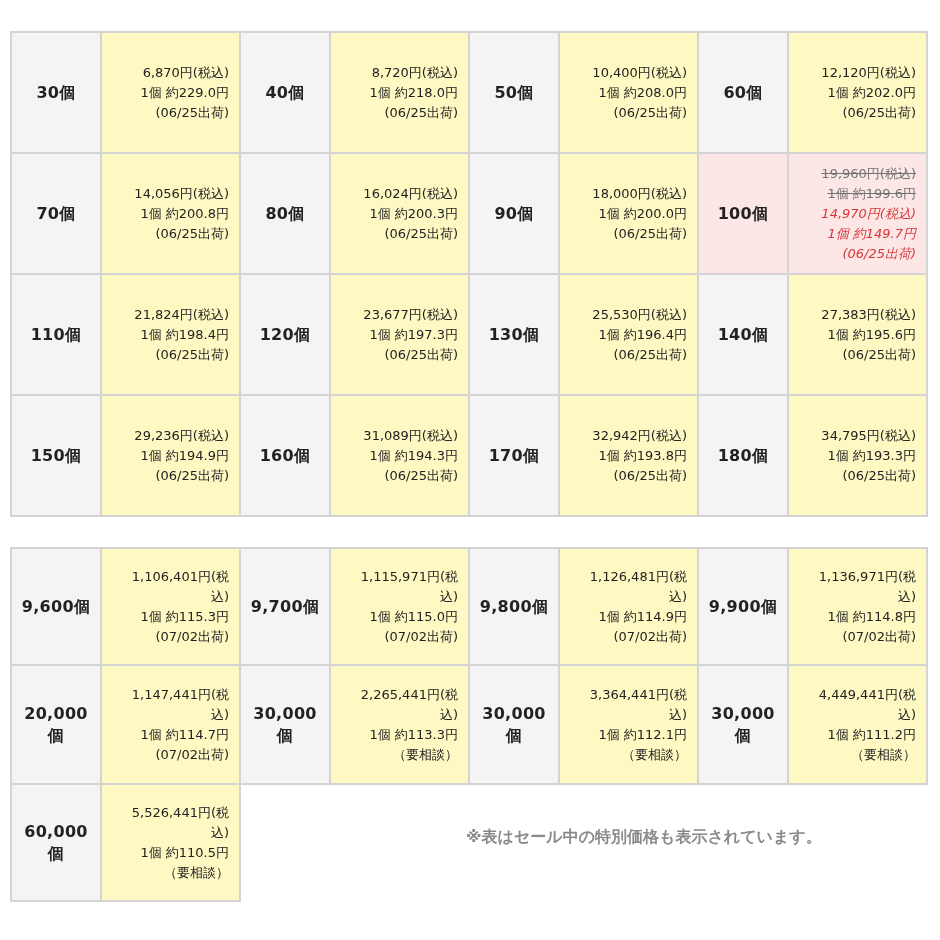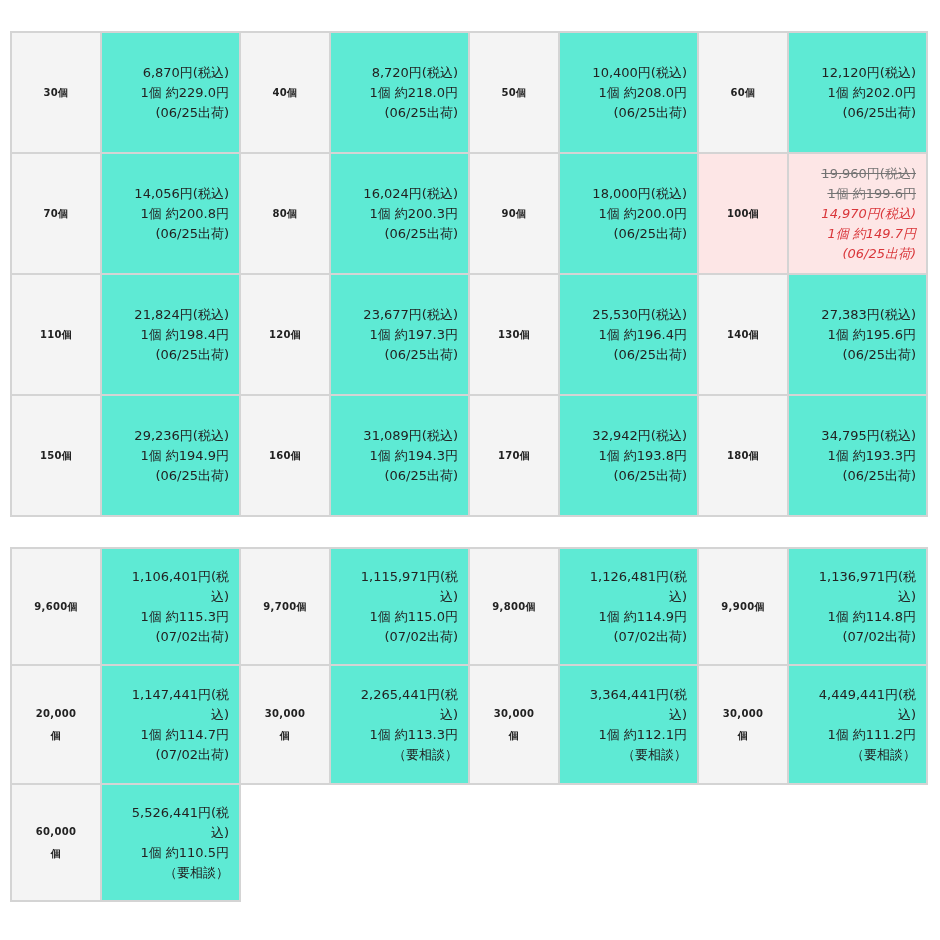--- a/index.html
+++ b/index.html
@@ -24,28 +24,28 @@
     .price-table col.c-label { width: 90px; }
     .price-table col.c-price { width: 139px; }
     #table-1 tr { height: 121px; }
     #table-2 tr.r1 { height: 117px; }
     #table-2 tr.r2 { height: 119px; }
     #table-2 tr.r3 { height: 117px; }
     td.qty {
       background: #f4f4f4;
       text-align: center;
       font-weight: bold;
-      font-size: 10px;
+      font-size: 16px;
       line-height: 22px;
       color: #222222;
       letter-spacing: 0.3px;
       margin-top: 24px;
     }
     td.price {
-      background: #5eead4;
+      background: #fef9c3;
       text-align: right;
       font-size: 13px;
       line-height: 20px;
       padding-right: 10px;
       padding-left: 6px;
       color: #222222;
     }
     td.price .line { display: block; white-space: nowrap; }
     td.sale { background: #fde6e6 !important; }
     td.sale.price .old { text-decoration: line-through; color: #737373; }
@@ -288,13 +288,14 @@
         <span class="line">込)</span>
         <span class="line">1個 約110.5円</span>
         <span class="line">（要相談）</span>
       </td>
       <td class="empty" colspan="6"></td>
     </tr>
   </tbody>
 </table>
 
 <div class="note">
+  <span class="l1">※表はセール中の特別価格も表示されています。</span>
 </div>
 
 </body></html>

